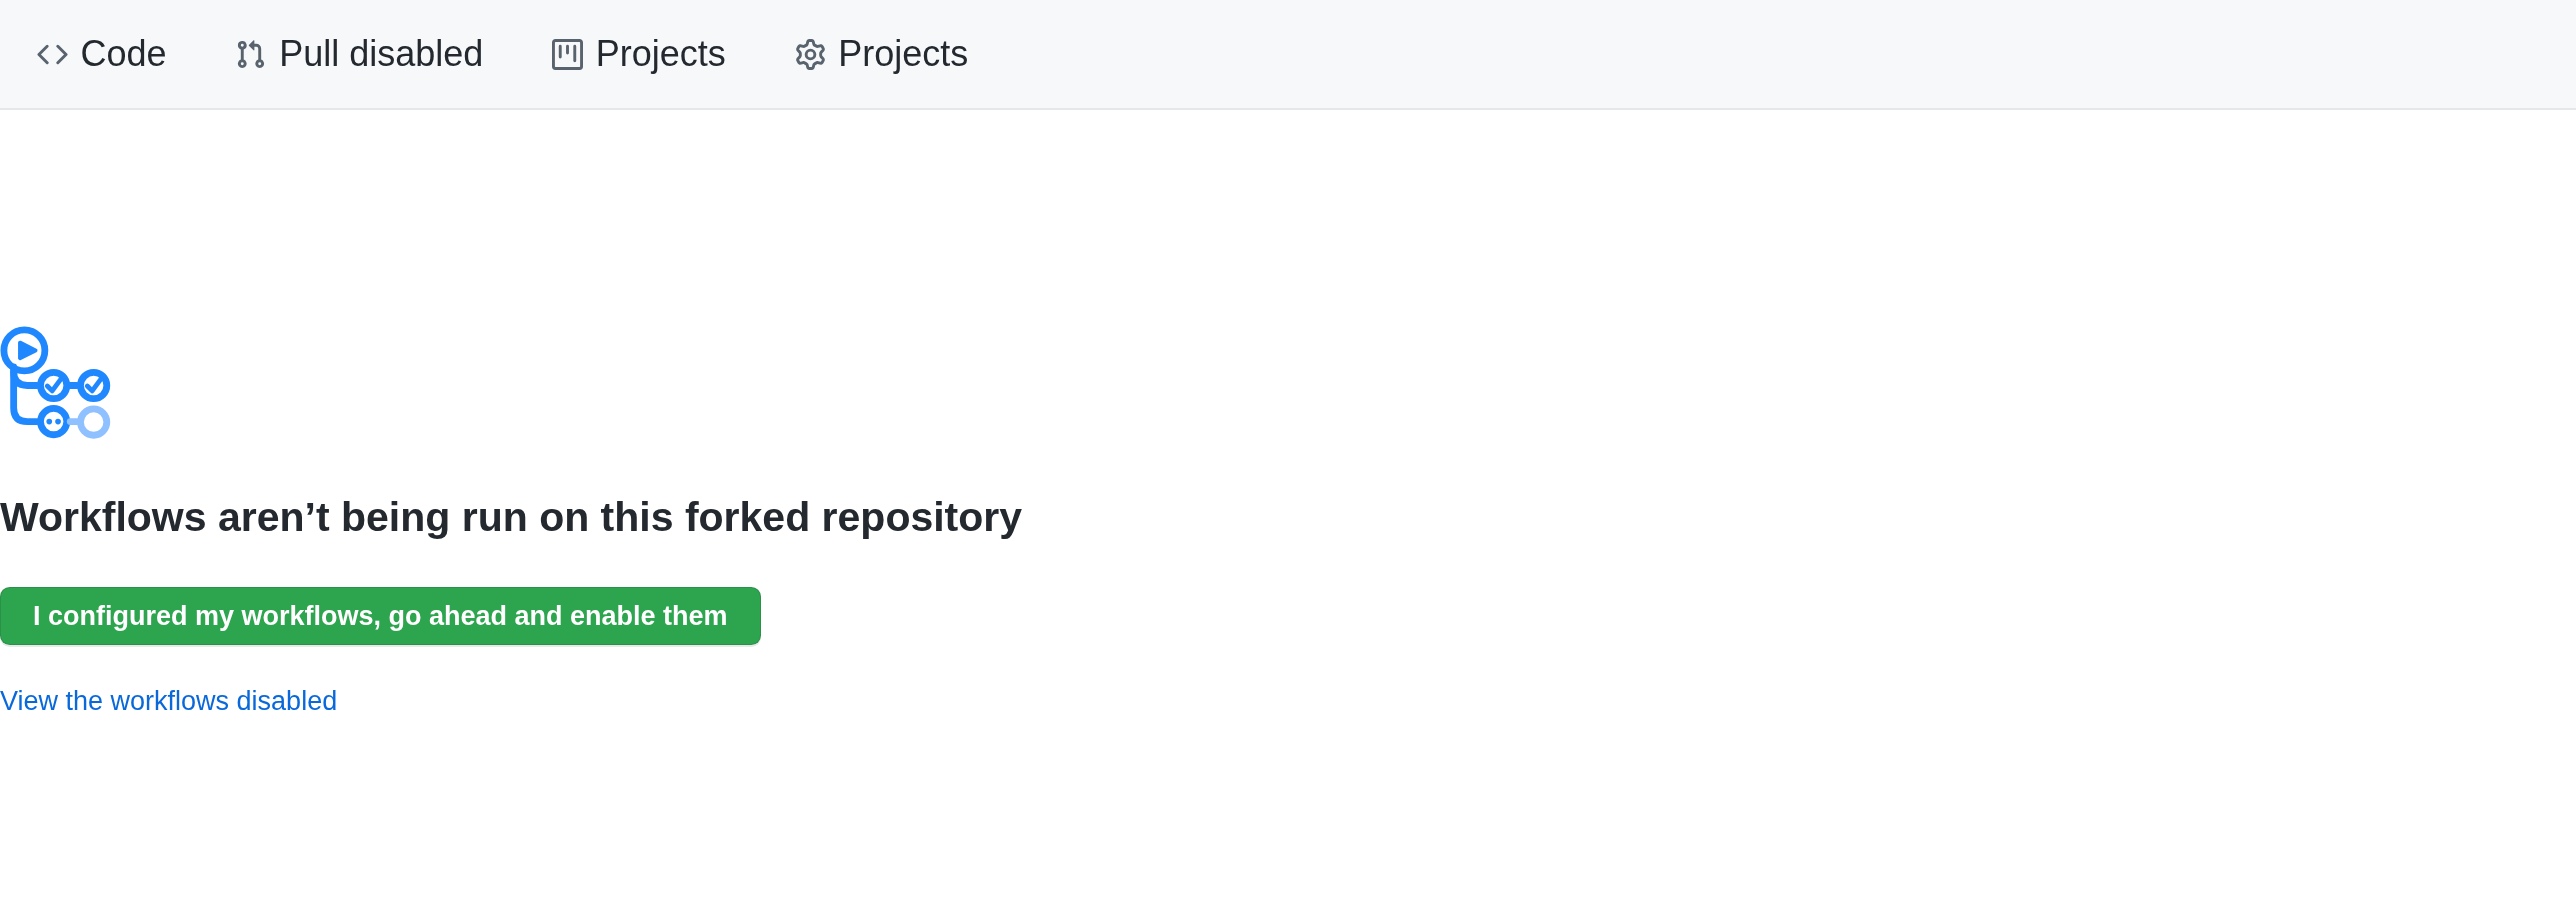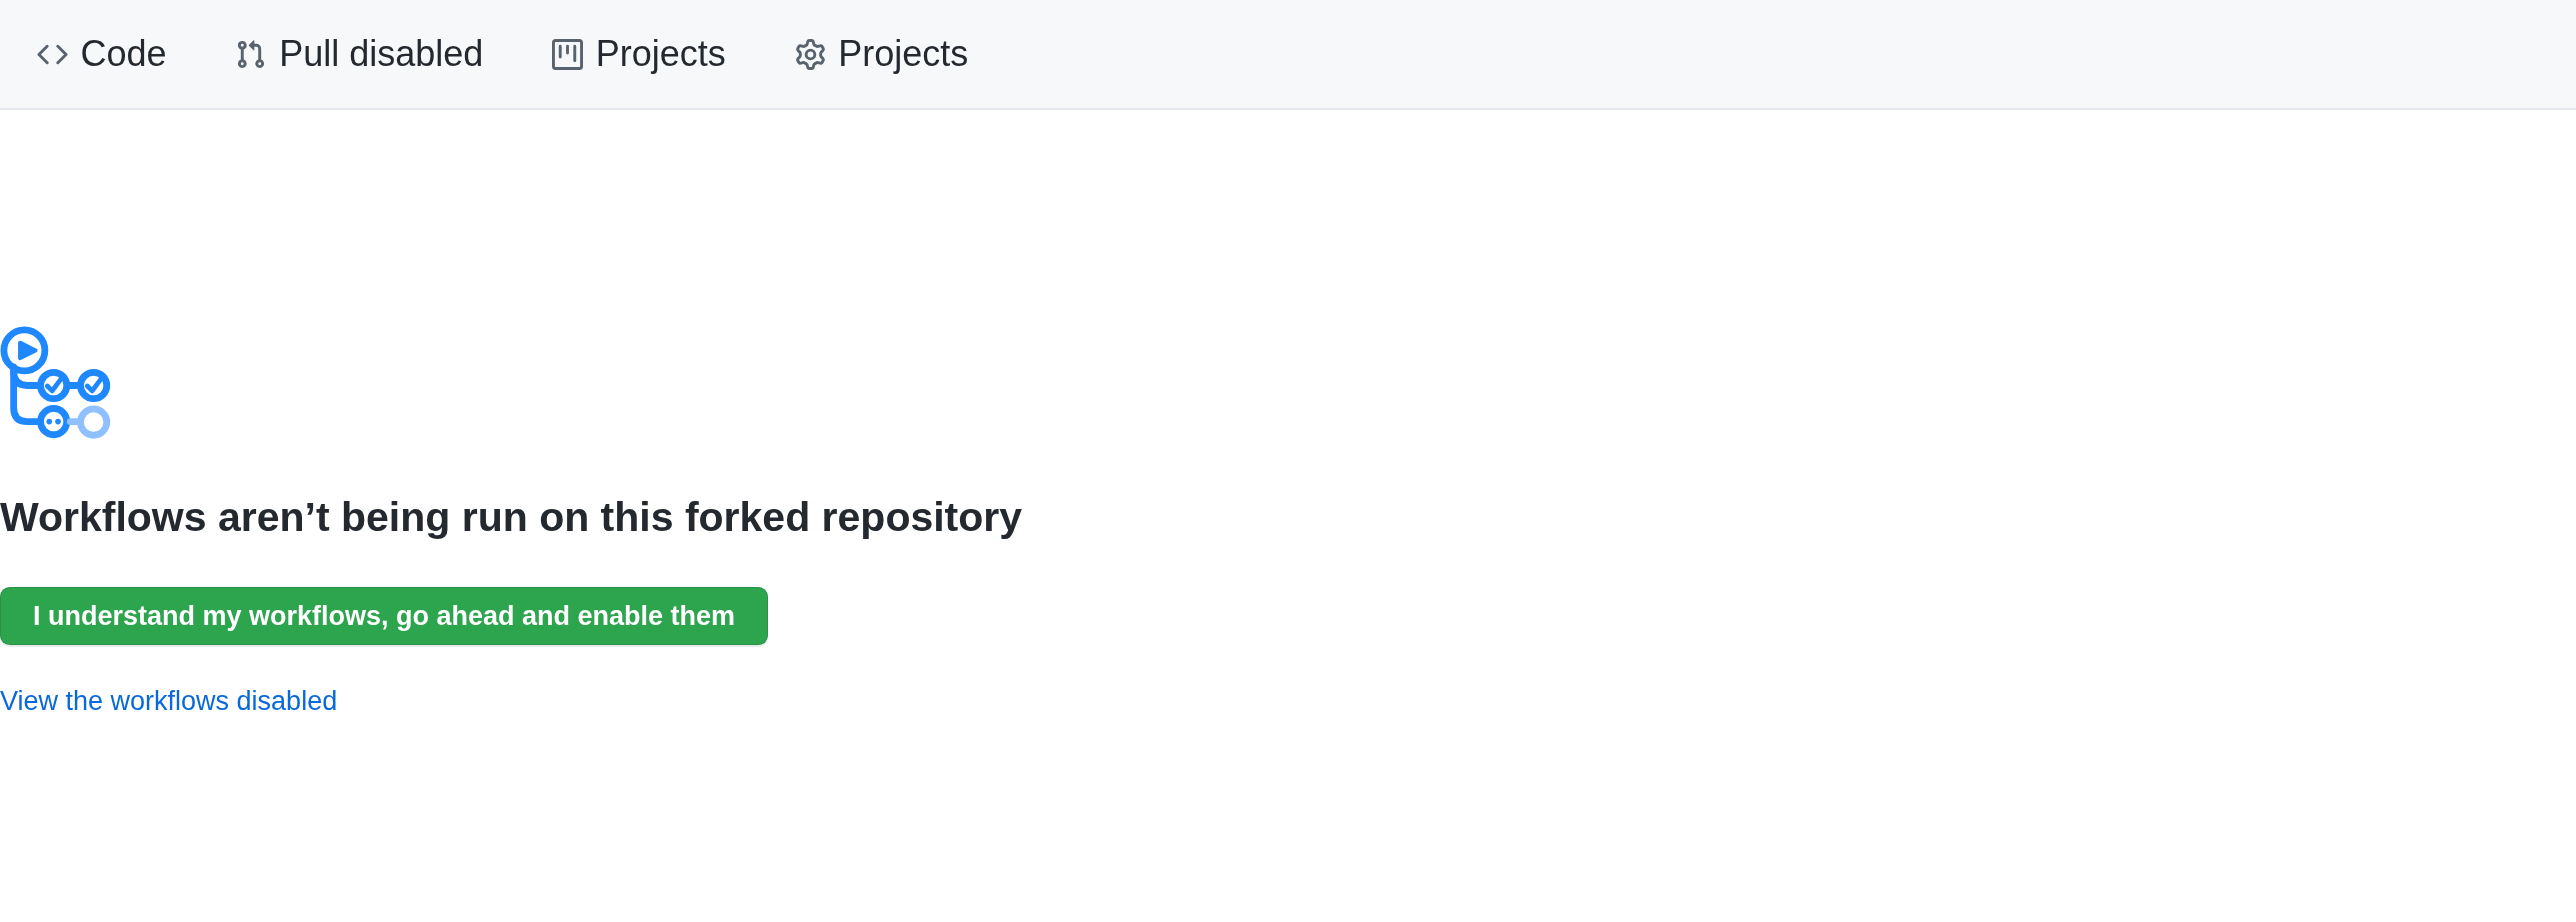--- a/index.html
+++ b/index.html
@@ -153,19 +153,19 @@
         <circle cx="59.5" cy="98" r="2.9" fill="#2088ff" stroke="none"></circle>
 
         <path d="M72 98 L78.5 98" stroke="#8fc0ff"></path>
         <circle cx="96" cy="98.5" r="13.5" stroke="#8fc0ff"></circle>
       </g>
     </svg>
 
     <h2 class="empty-title">Workflows aren’t being run on this forked repository</h2>
 
 
-    <button class="enable-btn">I understand my workflows, go ahead and enable them</button>
+    <button class="enable-btn">I configured my workflows, go ahead and enable them</button>
 
     <a class="workflows-link">View the workflows disabled</a>
 
   </div>
 </main>
 
 
 </body></html>

